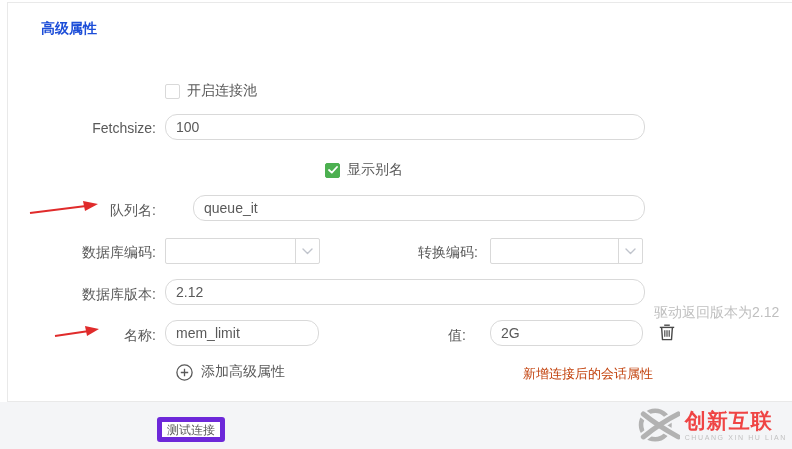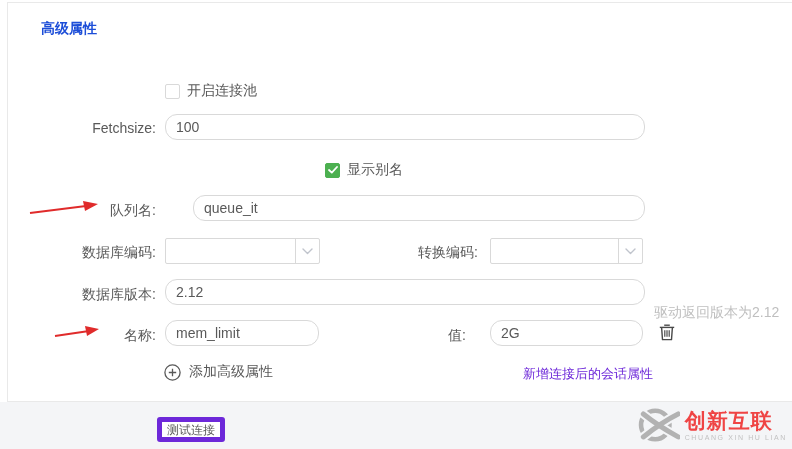--- a/index.html
+++ b/index.html
@@ -46,21 +46,21 @@
     position:absolute; height:26px; border:1px solid #d9d9d9; border-radius:2px;
     background:#fff; display:flex; cursor:pointer;
   }
   .select .sel-value { flex:1; font-size:14px; color:#595959; padding:0 8px; line-height:24px; }
   .select .sel-arrow {
     width:24px; border-left:1px solid #d9d9d9; display:flex;
     align-items:center; justify-content:center;
   }
 
   .hint { position:absolute; font-size:14px; color:#bfbfbf; white-space:nowrap; }
-  .hint-small { position:absolute; font-size:13px; color:#6d28d9; white-space:nowrap; }
+  .hint-small { position:absolute; font-size:13px; color:#c2410c; white-space:nowrap; }
 
   .arrow-anno { position:absolute; }
 
   .add-prop { position:absolute; display:flex; align-items:center; gap:8px; cursor:pointer; }
   .add-prop-label { font-size:14px; color:#595959; }
 
   .trash-btn { position:absolute; width:22px; height:22px; background:none; border:none; cursor:pointer; padding:0; }
 
   .test-btn {
     position:absolute; left:157px; top:417px; width:68px; height:25px;
@@ -155,21 +155,21 @@
     </div>
     <button class="trash-btn" style="left:648px; top:319px;">
       <svg width="20" height="20" viewBox="0 0 20 20">
         <path d="M7.2 3.2 h5.6" fill="none" stroke="#4a4a4a" stroke-width="1.4"></path>
         <path d="M2.8 5.4 h14.4" fill="none" stroke="#4a4a4a" stroke-width="1.4"></path>
         <path d="M4.6 5.4 l0.9 12.2 h9 l0.9-12.2" fill="none" stroke="#4a4a4a" stroke-width="1.4" stroke-linejoin="round"></path>
         <path d="M7.8 8.2 v6.6 M10 8.2 v6.6 M12.2 8.2 v6.6" fill="none" stroke="#4a4a4a" stroke-width="1.2"></path>
       </svg>
     </button>
 
-    <div class="add-prop" style="left:156px; top:360px;">
+    <div class="add-prop" style="left:168px; top:360px;">
       <svg width="17" height="17" viewBox="0 0 17 17">
         <circle cx="8.5" cy="8.5" r="7.6" fill="none" stroke="#595959" stroke-width="1.3"></circle>
         <path d="M8.5 4.8 v7.4 M4.8 8.5 h7.4" fill="none" stroke="#595959" stroke-width="1.3"></path>
       </svg>
       <span class="add-prop-label">添加高级属性</span>
     </div>
     <div class="hint-small" style="left:515px; top:362px;">新增连接后的会话属性</div>
 
   </div>
 

